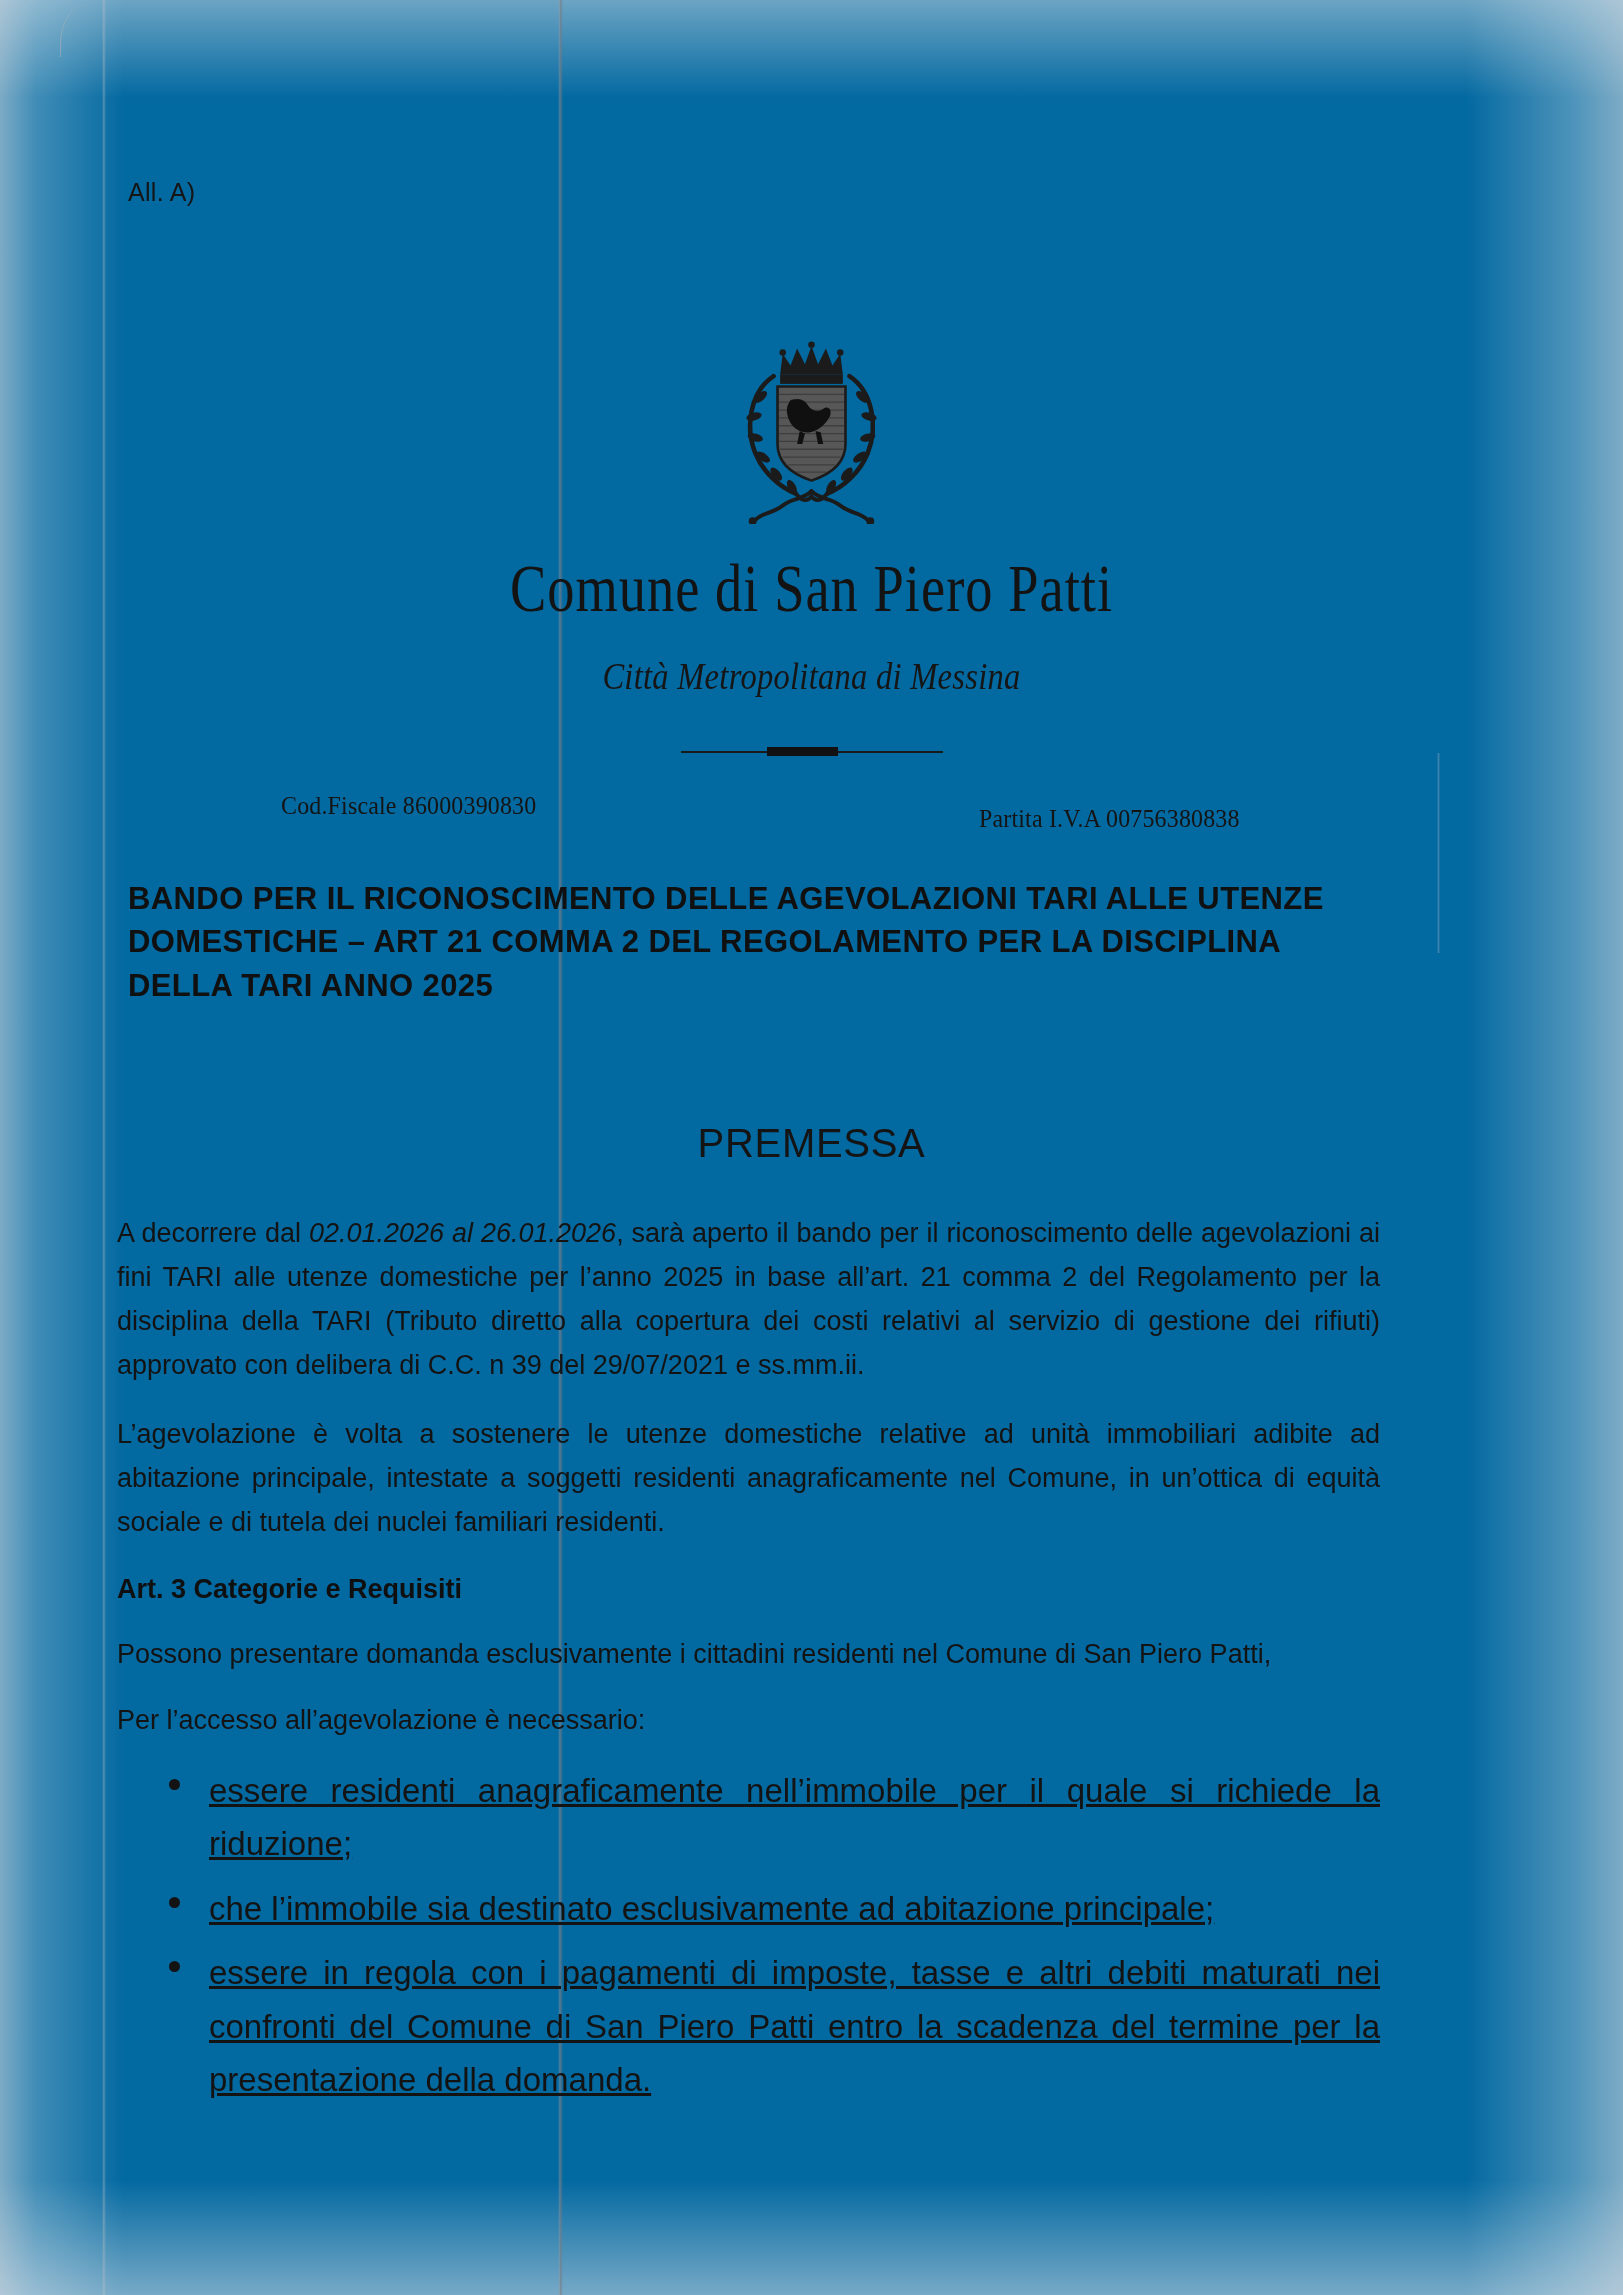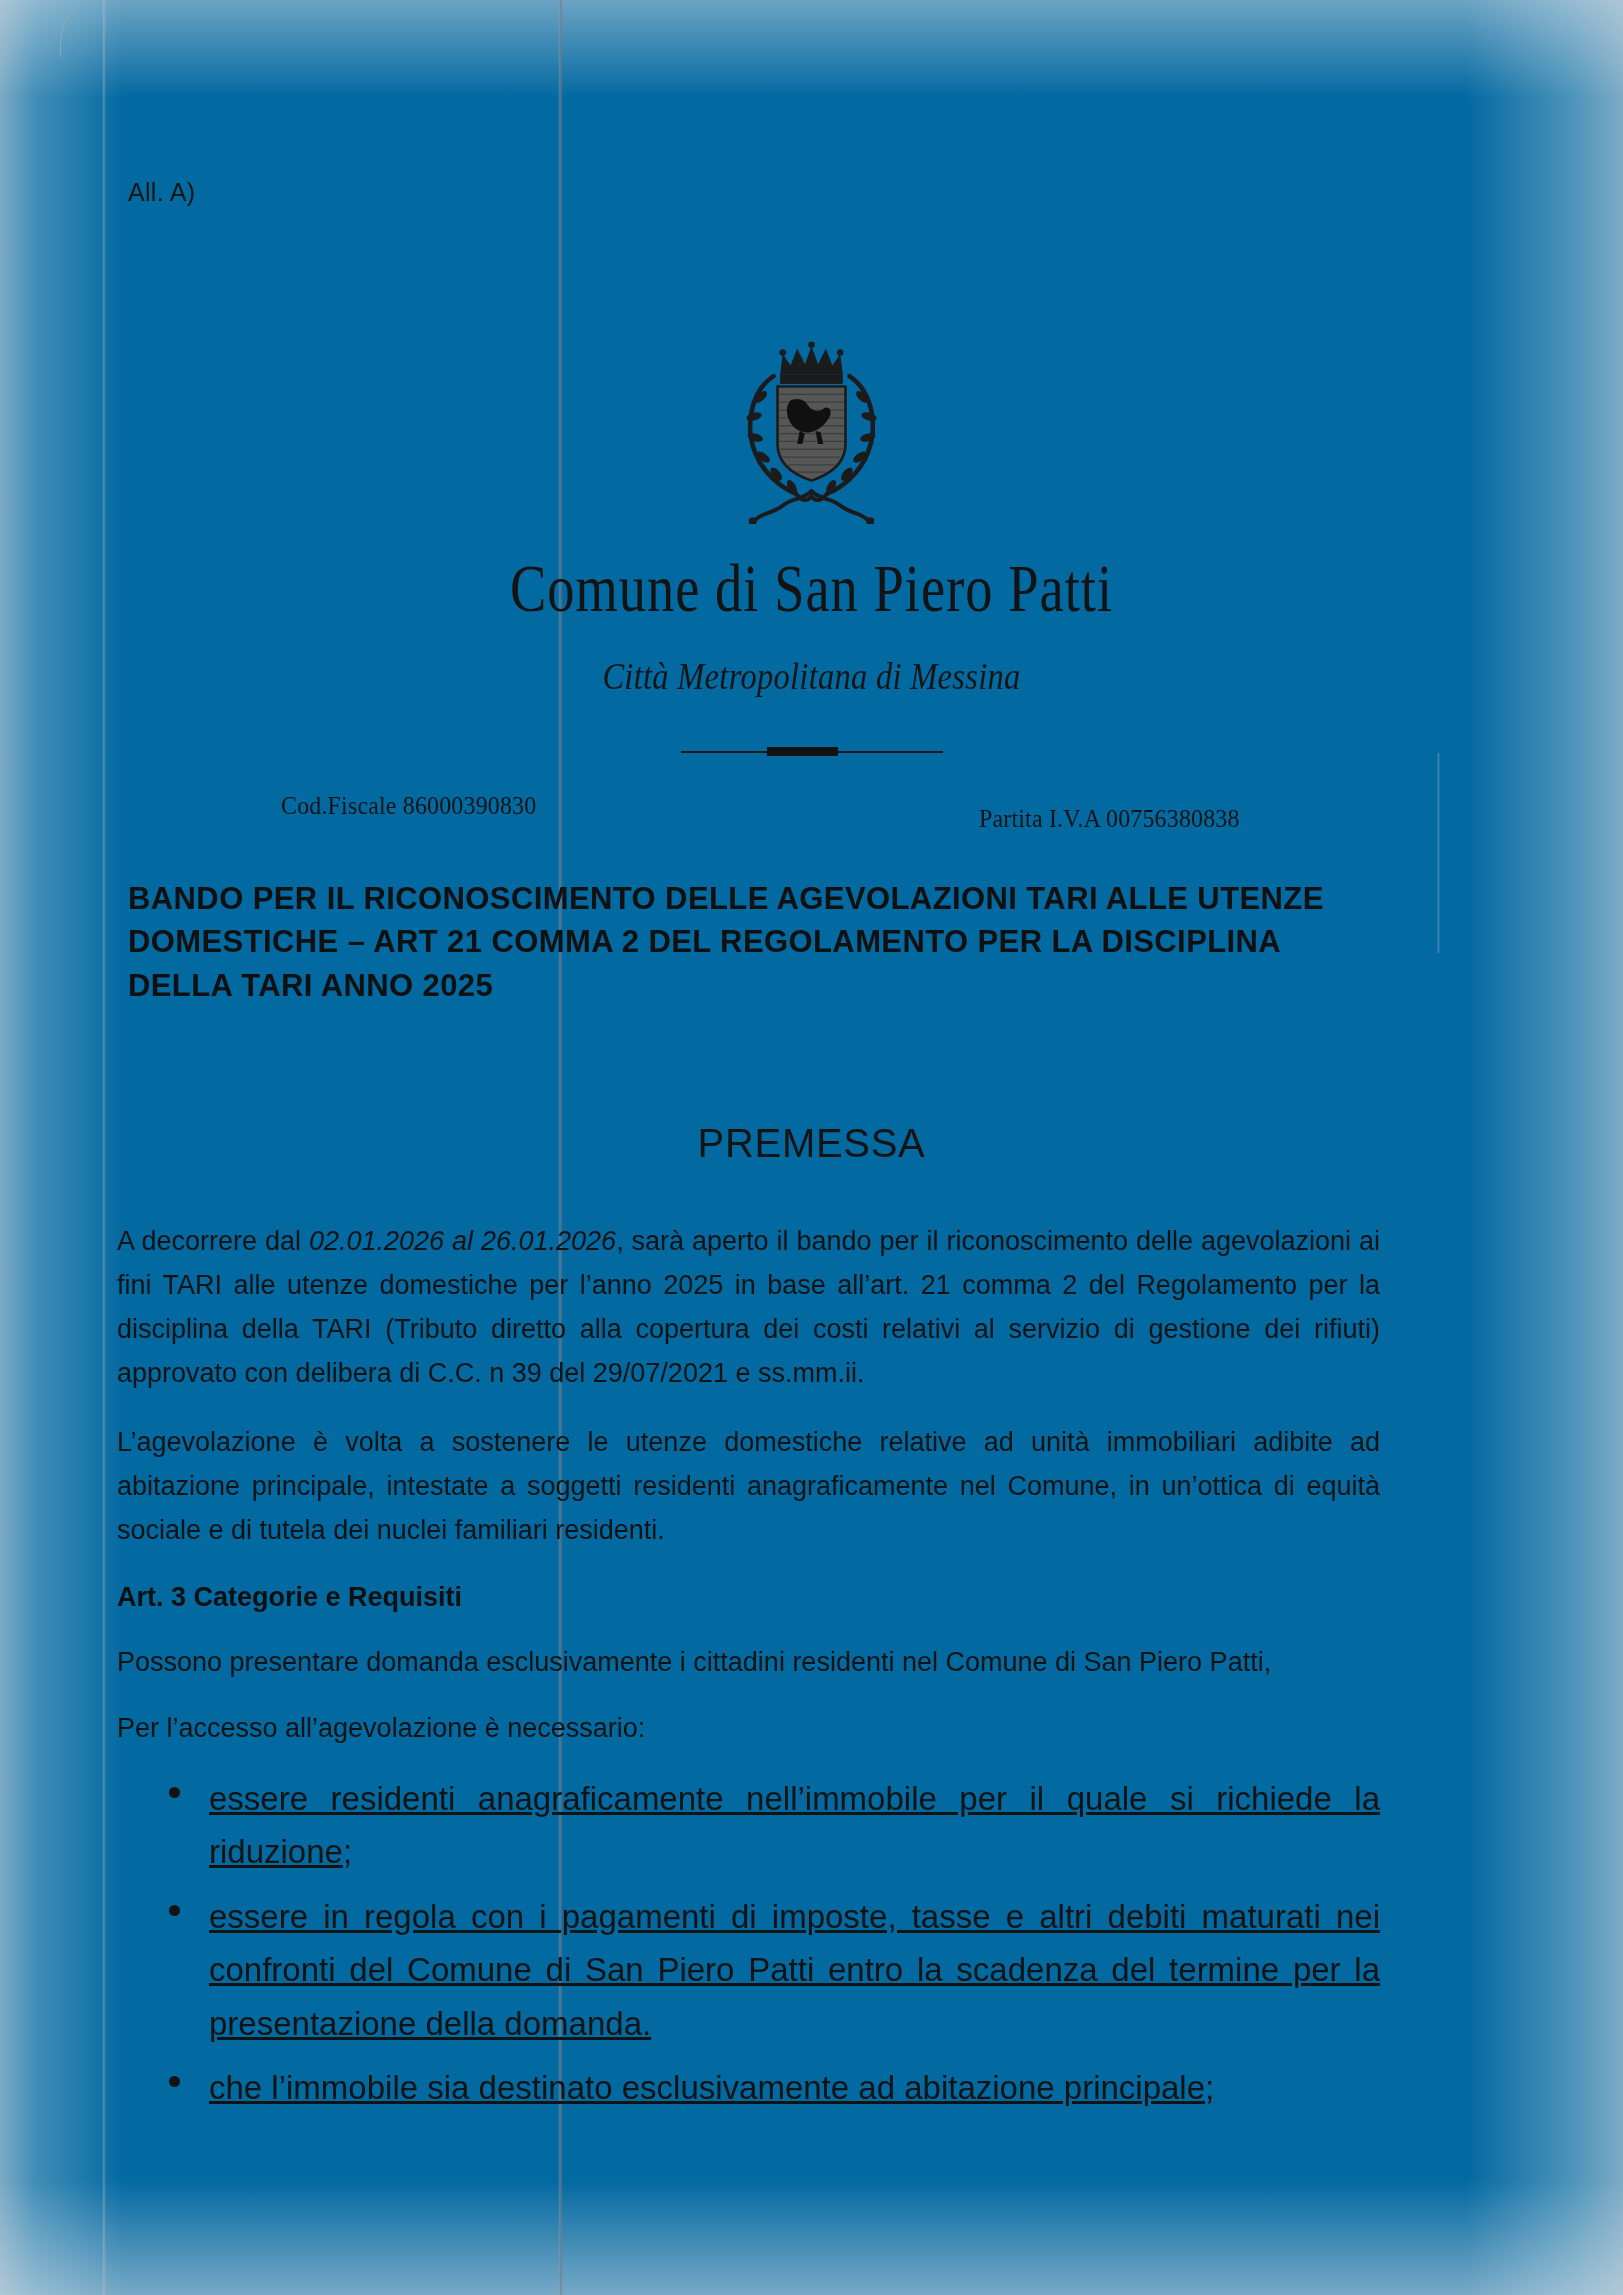--- a/index.html
+++ b/index.html
@@ -212,21 +212,21 @@
     left: 117px;
     top: 1203px;
     width: 1263px;
   }
   .para {
     font-size: 27px;
     line-height: 1.63;
     text-align: justify;
     text-justify: inter-word;
     color: #131313;
-    margin: 16px 0 25px 0;
+    margin: 8px 0 25px 0;
   }
   .para.tight { margin-bottom: 22px; }
   .para em { font-style: italic; }
   .art-head {
     font-size: 27px;
     font-weight: bold;
     line-height: 1.5;
     color: #0f0f0f;
     margin: 9.2px 0 22px 0;
   }
@@ -356,24 +356,24 @@
 
       <p class="para tight">Per l’accesso all’agevolazione è necessario:</p>
 
       <ul class="bullets">
         <li>
           <span class="dot"></span>
           <span>essere residenti anagraficamente nell’immobile per il quale si richiede la riduzione;</span>
         </li>
         <li>
           <span class="dot"></span>
-          <span>essere in regola con i pagamenti di imposte, tasse e altri debiti maturati nei confronti del Comune di San Piero Patti entro la scadenza del termine per la presentazione della domanda.</span>
+          <span>che l’immobile sia destinato esclusivamente ad abitazione principale;</span>
         </li>
         <li>
           <span class="dot"></span>
-          <span>che l’immobile sia destinato esclusivamente ad abitazione principale;</span>
+          <span>essere in regola con i pagamenti di imposte, tasse e altri debiti maturati nei confronti del Comune di San Piero Patti entro la scadenza del termine per la presentazione della domanda.</span>
         </li>
       </ul>
 
     </div>
   </div>
 </div>
 
 
 </body></html>

